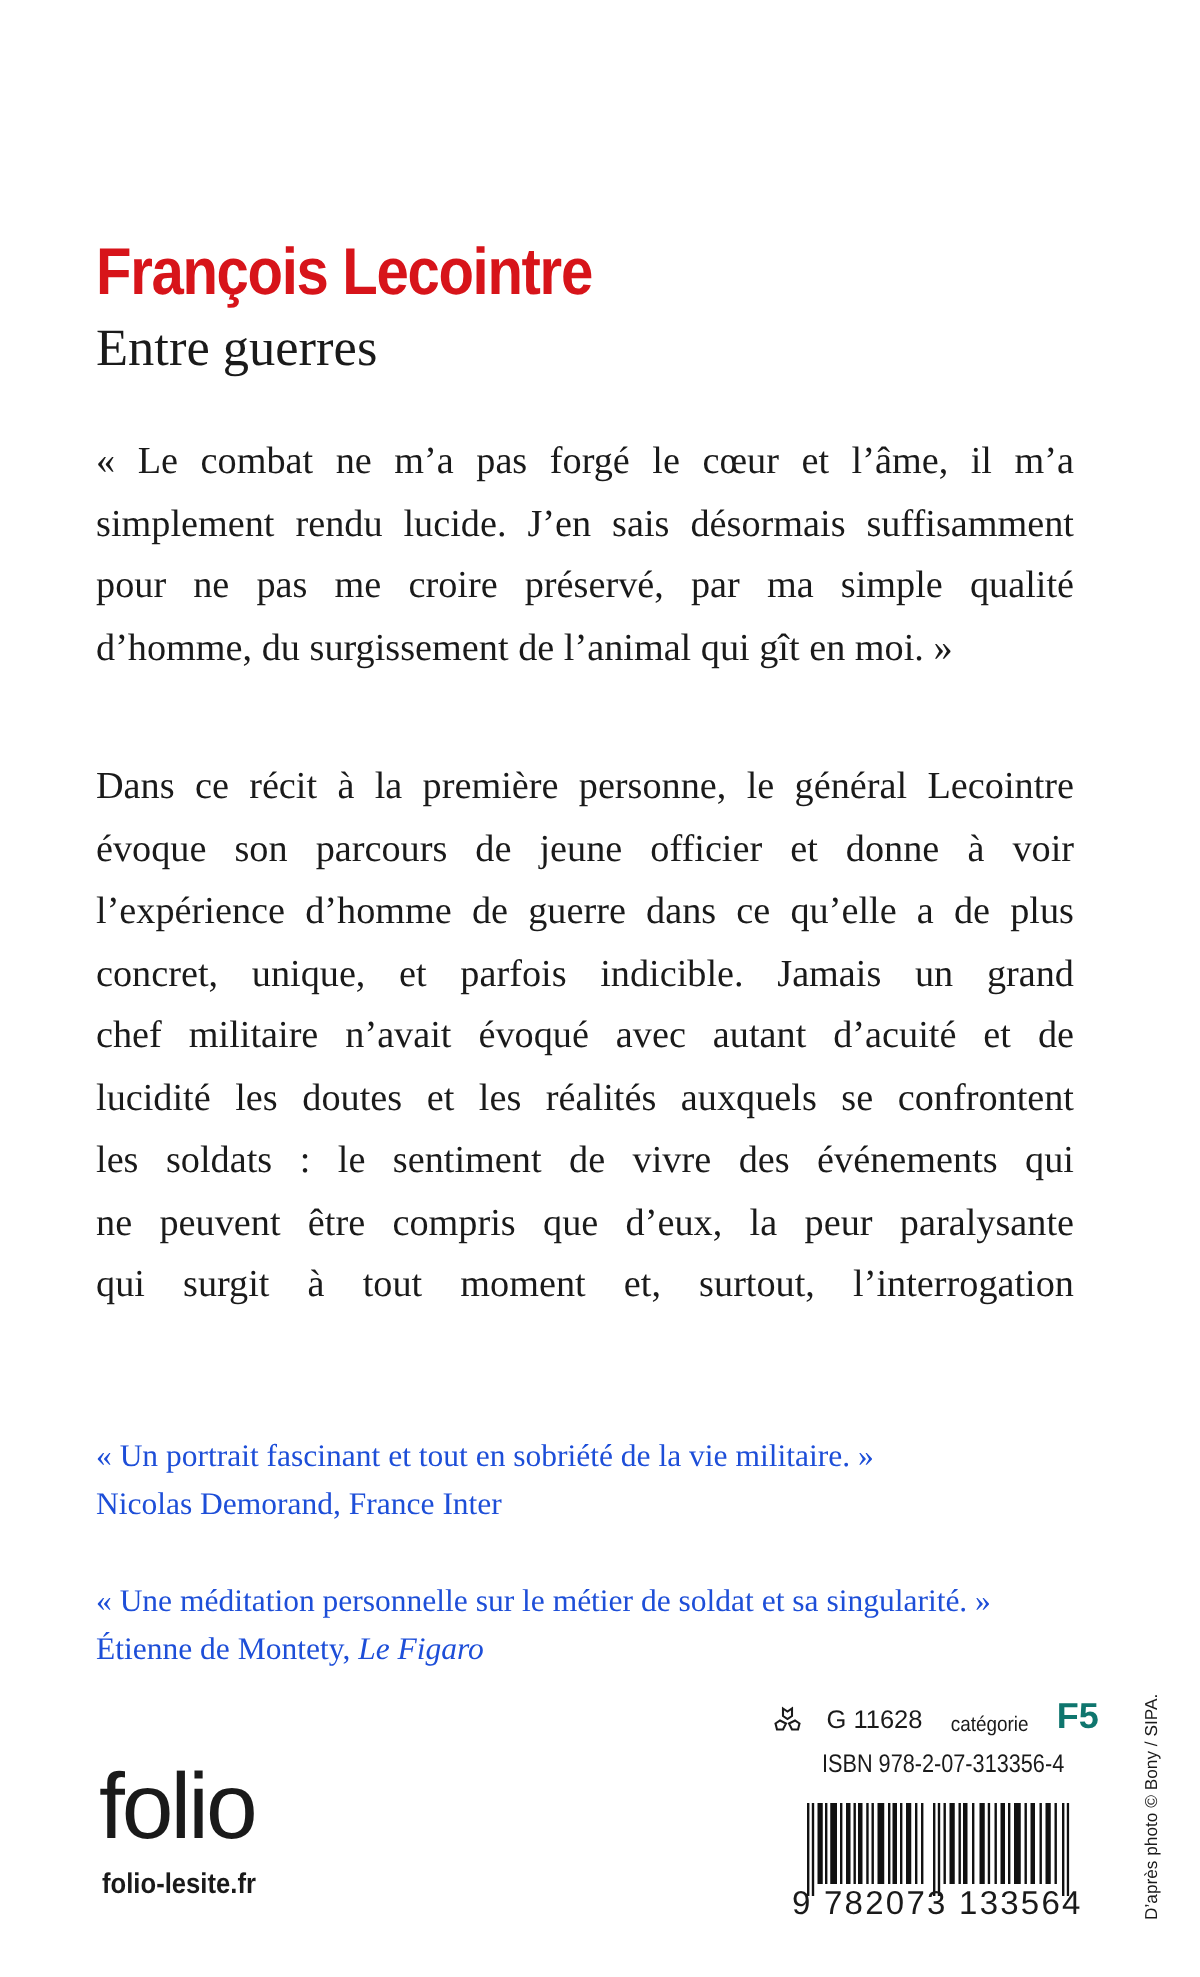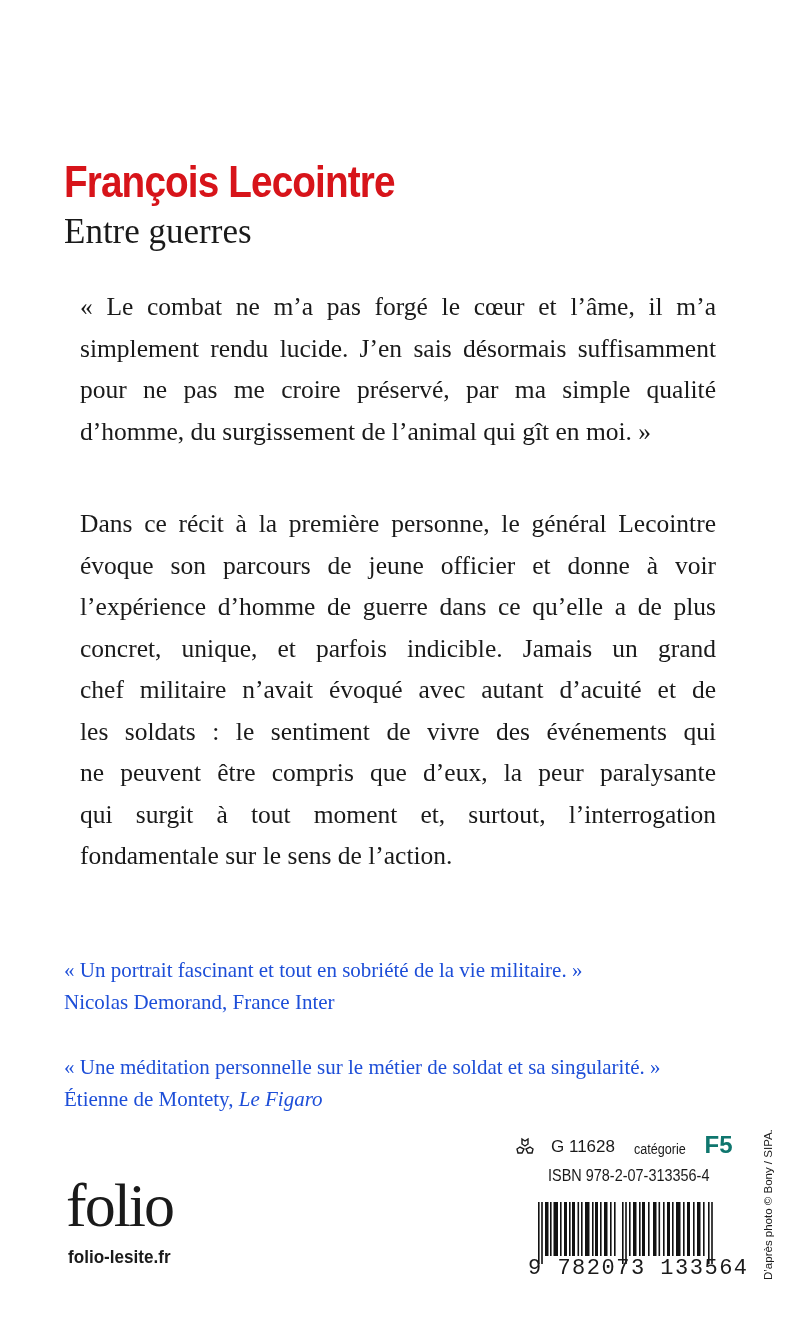--- a/index.html
+++ b/index.html
@@ -12,35 +12,35 @@
   }
   .title {
     position: absolute; left: 64px; top: 214px;
     font-family: "Liberation Serif", serif; font-size: 35px; color: #1a1a1a; line-height: 1;
   }
   .para {
     position: absolute; left: 64px; width: 652px;
     font-family: "Liberation Serif", serif; font-size: 25.5px; line-height: 41.5px;
     color: #1a1a1a; text-align: justify; text-align-last: left;
   }
-  .line { display: block; white-space: nowrap; text-align: justify; text-align-last: justify; margin-left: 16px; }
+  .line { display: block; white-space: nowrap; text-align: justify; text-align-last: justify; }
   .line.last { text-align-last: left; }
   .quote-block { position: absolute; left: 64px; width: 652px; font-family: "Liberation Serif", serif; font-size: 21px; color: #1d4ed8; }
   .quote-text { white-space: nowrap; line-height: 30px; }
   .quote-src { line-height: 34px; white-space: nowrap; }
   .quote-src i { font-style: italic; }
   .meta { position: absolute; font-family: "Liberation Sans", sans-serif; color: #1a1a1a; }
   .gcode { left: 515px; top: 1133px; font-size: 17px; display: flex; align-items: flex-end; gap: 16px; white-space: nowrap; }
   .gcode .cat { font-size: 14px; transform: scaleX(0.9); display: inline-block; }
   .gcode .f5 { font-weight: bold; font-size: 24px; color: #0f766e; line-height: 1; }
   .isbn { left: 548px; top: 1166px; font-size: 17px; transform: scaleX(0.85); transform-origin: left; white-space: nowrap; }
-  .folio-logo { position: absolute; left: 66px; top: 1174px; font-family: Liberation Serif, serif; font-size: 62px; letter-spacing: -2px; line-height: 1; color: #1a1a1a; }
+  .folio-logo { position: absolute; left: 66px; top: 1174px; font-family: Liberation Sans, sans-serif; font-size: 62px; letter-spacing: -2px; line-height: 1; color: #1a1a1a; }
   .folio-site { position: absolute; left: 68px; top: 1246px; font-family: "Liberation Sans", sans-serif; font-weight: bold; font-size: 19px; color: #1a1a1a; transform: scaleX(0.9); transform-origin: left; }
   .barcode { position: absolute; left: 538px; top: 1202px; width: 175px; height: 62px; }
-  .barcode-digits { position: absolute; left: 528px; top: 1256px; font-family: Liberation Mono, monospace; font-size: 22px; color: #1a1a1a; letter-spacing: 1.5px; white-space: nowrap; }
+  .barcode-digits { position: absolute; left: 528px; top: 1256px; font-family: Liberation Sans, sans-serif; font-size: 22px; color: #1a1a1a; letter-spacing: 1.5px; white-space: nowrap; }
   .credit { position: absolute; left: 762px; top: 1280px; transform: rotate(-90deg); transform-origin: left top; font-family: "Liberation Sans", sans-serif; font-size: 11.5px; color: #1a1a1a; white-space: nowrap; }
   .recycle { display: inline-block; width: 20px; height: 20px; }
 </style>
 </head>
 <body>
 
 <div class="author">François Lecointre</div>
 <div class="title">Entre guerres</div>
 
 <div class="para" style="top:286px;">
@@ -49,24 +49,24 @@
   <span class="line">pour ne pas me croire préservé, par ma simple qualité</span>
   <span class="line last">d’homme, du surgissement de l’animal qui gît en moi. »</span>
 </div>
 
 <div class="para" style="top:503px;">
   <span class="line">Dans ce récit à la première personne, le général Lecointre</span>
   <span class="line">évoque son parcours de jeune officier et donne à voir</span>
   <span class="line">l’expérience d’homme de guerre dans ce qu’elle a de plus</span>
   <span class="line">concret, unique, et parfois indicible. Jamais un grand</span>
   <span class="line">chef militaire n’avait évoqué avec autant d’acuité et de</span>
+  <span class="line">lucidité les doutes et les réalités auxquels se confrontent</span>
   <span class="line">les soldats : le sentiment de vivre des événements qui</span>
   <span class="line">ne peuvent être compris que d’eux, la peur paralysante</span>
   <span class="line">qui surgit à tout moment et, surtout, l’interrogation</span>
-  <span class="line last">fondamentale sur le sens de l’action.</span>
 </div>
 
 <div class="quote-block" style="top:955px;">
   <div class="quote-text">« Un portrait fascinant et tout en sobriété de la vie militaire. »</div>
   <div class="quote-src">
     <span>Nicolas Demorand, France Inter</span>
   </div>
 </div>
 
 <div class="quote-block" style="top:1052px;">

